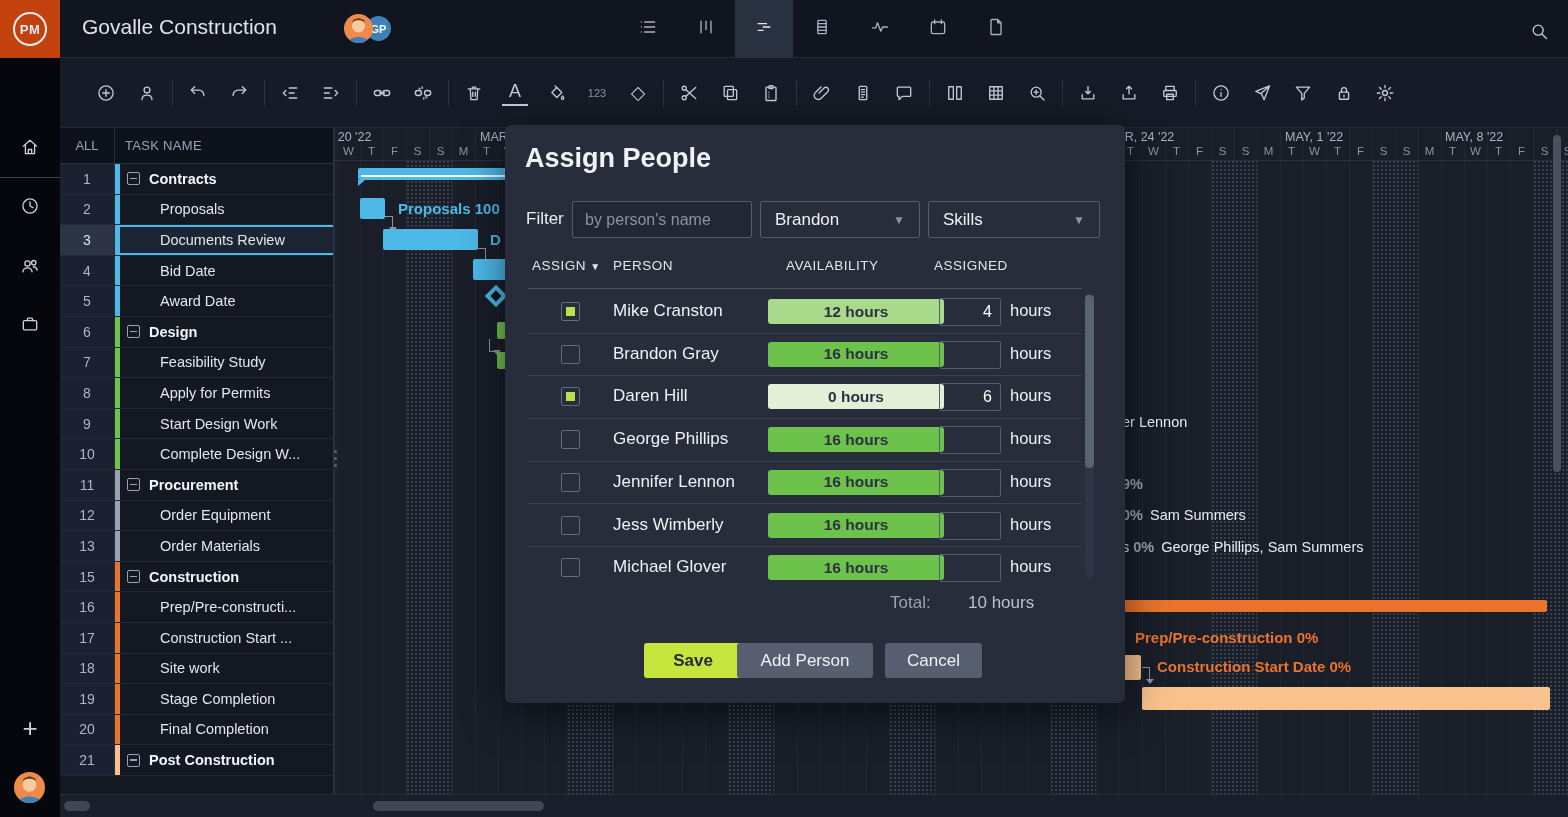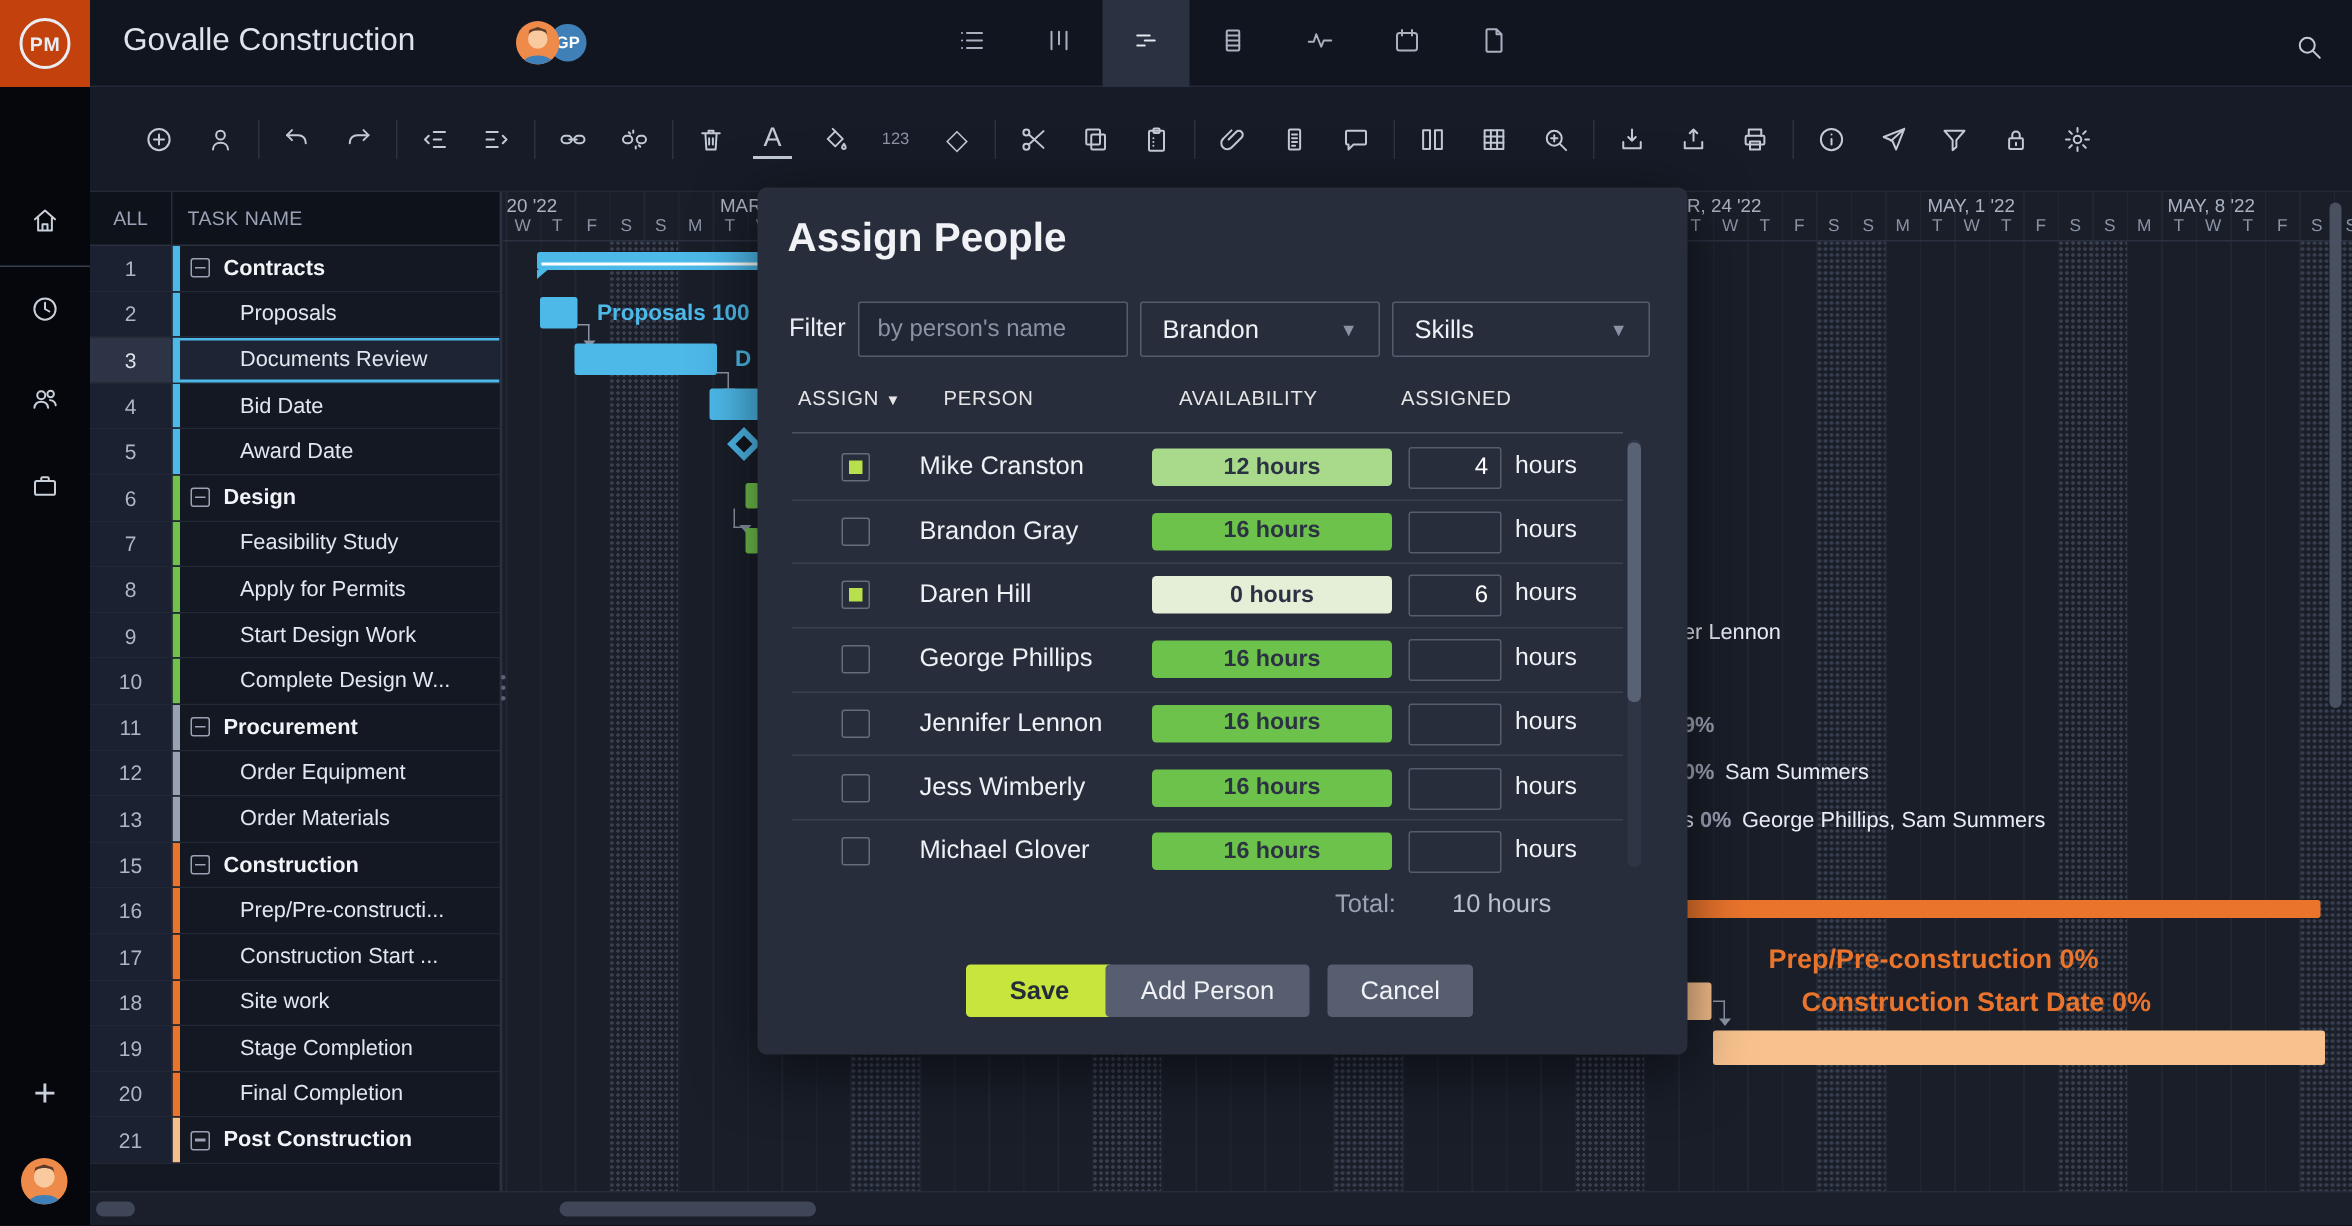--- a/index.html
+++ b/index.html
@@ -56,21 +56,21 @@
 
   
   .gantt { position:absolute; left:335px; top:128px; width:1233px; height:666px; background:#191e29; overflow:hidden;
            background-image:repeating-linear-gradient(90deg, rgba(255,255,255,0.035) 0 1px, transparent 1px 23px); background-position:2px 0; }
   .wk-band { position:absolute; top:32px; bottom:0; width:46px; background-image:radial-gradient(circle, #39404f 1px, transparent 1.3px); background-size:4px 4px; }
   .g-month { position:absolute; top:2px; height:15px; font-size:12.5px; color:#aab2c2; white-space:nowrap; }
   .g-day { position:absolute; top:17px; width:23px; text-align:center; font-size:11.5px; color:#8a93a4; }
   .g-headline { position:absolute; left:0; top:32px; width:100%; height:1px; background:#2a3140; }
   .gbar { position:absolute; border-radius:2px; }
   .g-label-blue { position:absolute; font-size:15px; font-weight:700; color:#4db9e9; white-space:nowrap; }
-  .g-label-orange { position:absolute; font-size:18px; font-weight:700; color:#ea742c; white-space:nowrap;margin-left:44px; }
+  .g-label-orange { position:absolute; font-size:15px; font-weight:700; color:#ea742c; white-space:nowrap; }
   .g-rlabel { position:absolute; font-size:14.5px; white-space:nowrap; }
   .g-rlabel .pct { color:#9aa2b3; font-weight:700; margin-right:7px; }
   .g-rlabel .nm { color:#e9edf3; }
   .g-diamond { position:absolute; width:16px; height:16px; border:4px solid #4db9e9; background:#12161f; transform:rotate(45deg); }
   .conn { position:absolute; border-color:#8a93a4; }
   .ah-down { position:absolute; width:0; height:0; border-left:4px solid transparent; border-right:4px solid transparent; border-top:5px solid #8a93a4; }
   .g-vscroll { position:absolute; width:8px; border-radius:4px; background:#49505f; }
   .drag-dots { position:absolute; left:333px; top:450px; width:5px; height:26px; z-index:6; display:flex; flex-direction:column; gap:4px; align-items:center; }
   .drag-dots i { width:3px; height:3px; border-radius:50%; background:#5a6375; }
 
@@ -86,21 +86,21 @@
   .m-input::placeholder { color:#8a92a4; }
   .m-select { position:absolute; top:76px; height:37px; background:#272d3b; border:1px solid #545c6e; border-radius:2px; display:flex; align-items:center; padding:0 14px; font-size:17px; color:#eef1f5; cursor:pointer; }
   .m-select .chev { margin-left:auto; color:#8a92a4; font-size:12px; }
   .m-col { position:absolute; top:133px; font-size:13.5px; color:#e5e5e5; letter-spacing:.5px; }
   .m-divider { position:absolute; left:23px; top:163px; width:1052px; max-width:554px; height:1px; background:#4a5263; }
   .m-row { position:absolute; left:23px; width:554px; height:42.7px; border-bottom:1px solid #3a4150; }
   .m-row:last-of-type { border-bottom:none; }
   .m-check { position:absolute; left:33px; top:11px; width:19px; height:19px; border:1.5px solid #646c7e; border-radius:2px; cursor:pointer; }
   .m-check.on::after { content:""; position:absolute; left:3.5px; top:3.5px; width:9px; height:9px; background:#b8e04d; }
   .m-pname { position:absolute; left:85px; top:10px; font-size:17px; color:#eef1f5; }
-  .m-pill { position:absolute; left:240px; top:8px; width:160px; height:25px; border-radius:3px; display:flex; align-items:center; justify-content:center; font-size:15.5px; font-weight:600; color:#2b3242; }
+  .m-pill { position:absolute; left:240px; top:8px; width:176px; height:25px; border-radius:3px; display:flex; align-items:center; justify-content:center; font-size:15.5px; font-weight:600; color:#2b3242; }
   .m-hinput { position:absolute; left:411px; top:7px; width:62px; height:28px; background:transparent; border:1px solid #545c6e; border-radius:2px; color:#fff; font-size:16px; text-align:right; padding-right:8px; font-family:"Liberation Sans", sans-serif; }
   .m-hours { position:absolute; left:482px; top:10px; font-size:16.5px; color:#eef1f5; }
   .m-scroll-track { position:absolute; left:580px; top:168px; width:9px; height:285px; background:#2f3544; border-radius:4px; }
   .m-scroll-thumb { position:absolute; left:0; top:2px; width:9px; height:173px; background:#596175; border-radius:4px; }
   .m-total { position:absolute; top:468px; font-size:17px; }
   .m-btn { position:absolute; top:518px; height:35px; border:none; border-radius:3px; font-size:17px; cursor:pointer; font-family:"Liberation Sans", sans-serif; }
   .m-save { left:139px; width:98px; background:#c7e53c; color:#242b39; font-weight:700; }
   .m-gray { background:#565e70; color:#f0f2f6; }
 </style>
 </head>
@@ -693,21 +693,21 @@
     <input class="m-input" placeholder="by person's name" style="">
     <div class="m-select" style="left:255px;width:160px">
       <span>Brandon</span>
       <span class="chev">▼</span>
     </div>
     <div class="m-select" style="left:423px;width:172px">
       <span>Skills</span>
       <span class="chev">▼</span>
     </div>
     <div class="m-col" style="left:27px"><span>ASSIGN</span> <span style="font-size:10px">▼</span></div>
-    <div class="m-col" style="left:124px">PERSON</div>
+    <div class="m-col" style="left:108px">PERSON</div>
     <div class="m-col" style="left:281px">AVAILABILITY</div>
     <div class="m-col" style="left:429px">ASSIGNED</div>
     <div class="m-divider" style="width:554px"></div>
     <div id="people-rows">
         <div class="m-row" style="top: 166px;">
           <div class="m-check on"></div>
           <div class="m-pname">Mike Cranston</div>
           <div class="m-pill" style="background: rgb(169, 218, 139);">12 hours</div>
           <input class="m-hinput" value="4" style="">
           <div class="m-hours">hours</div>

